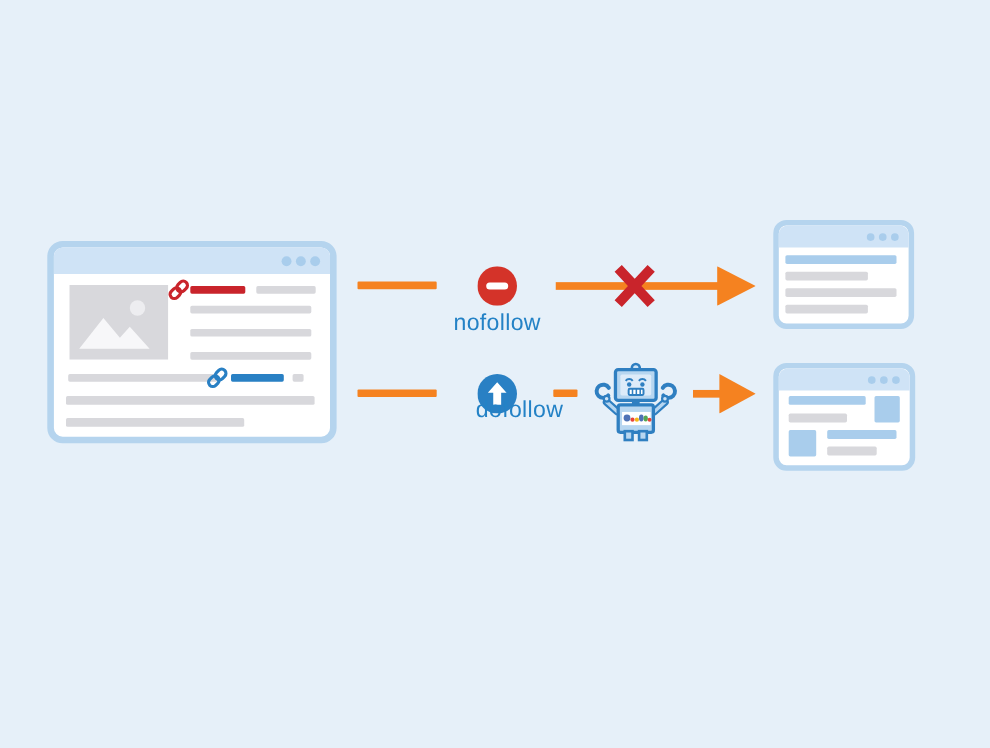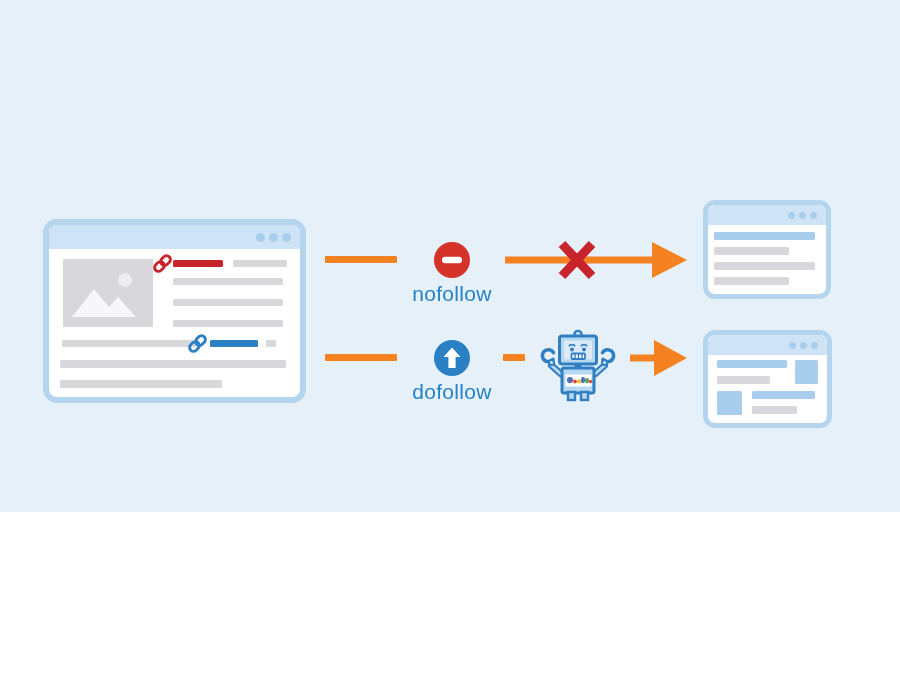--- a/index.html
+++ b/index.html
@@ -1,17 +1,17 @@
 <!DOCTYPE html>
 <html><head>
 <meta charset="utf-8">
 <style>
   html,body{margin:0;padding:0;}
   #canvas{
-    position:relative;width:900px;height:512px;overflow:hidden;
+    position:relative;width:900px;height:680px;overflow:hidden;
     background:#e6f0f9;font-family:"Liberation Sans",sans-serif;
   }
   
   .win{position:absolute;background:#fff;border:6px solid #b5d4ee;border-radius:14px;box-sizing:border-box;}
   .win-sm{border-width:5px;border-radius:12px;}
   .win-head{position:absolute;left:0;top:0;right:0;background:#cfe3f6;border-radius:8px 8px 0 0;
     display:flex;align-items:center;justify-content:flex-end;}
   .dots{display:flex;gap:4px;margin-right:9px;}
   .dots i{display:block;border-radius:50%;background:#a9cdec;}
   .win-lg .win-head{height:24px;}
@@ -106,21 +106,21 @@
   </span>
 
   <span class="dash" style="left:325px;top:354px;width:72px;"></span>
 
   <span class="icon" style="left:434px;top:340px;">
     <svg width="36" height="36" viewBox="0 0 36 36">
       <circle cx="18" cy="18" r="18" fill="#2980c4"></circle>
       <path d="M18 7.5 L26.5 17 H21.6 V28 H14.4 V17 H9.5 Z" fill="#ffffff"></path>
     </svg>
   </span>
-  <div class="flow-label" style="left:392px;top:380px;">dofollow</div>
+  <div class="flow-label" style="left:392px;top:361px;text-align:right;">dofollow</div>
 
   <span class="dash" style="left:503px;top:354px;width:22px;"></span>
 
   <span class="icon" style="left:538px;top:328px;">
     <svg width="80" height="76" viewBox="0 0 80 76">
 
       <circle cx="40" cy="6.5" r="3.6" fill="#cfe4f6" stroke="#2f7fc1" stroke-width="2.4"></circle>
 
       <path d="M23 46 L13.5 37.5" stroke="#2f7fc1" stroke-width="7" stroke-linecap="round" fill="none"></path>
       <path d="M23 46 L13.5 37.5" stroke="#b7d6f0" stroke-width="3" stroke-linecap="round" fill="none"></path>

